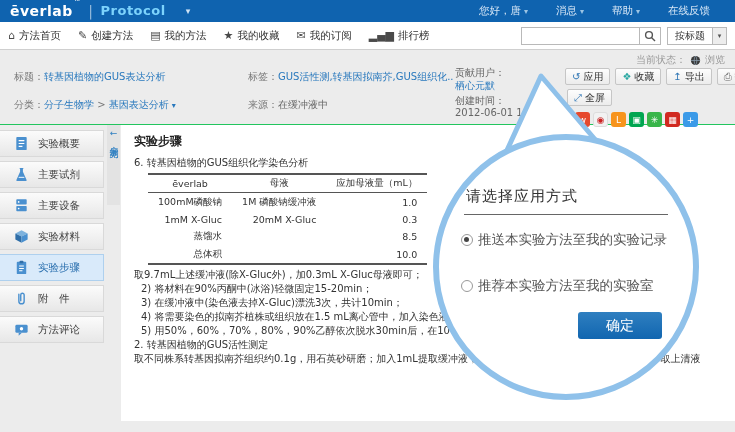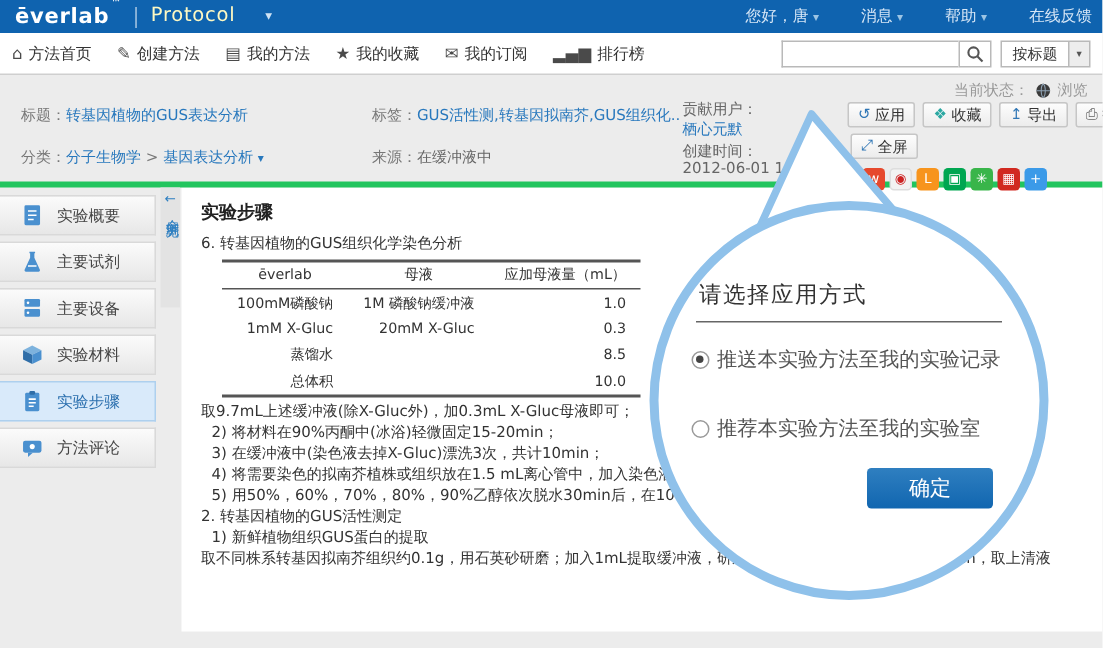--- a/index.html
+++ b/index.html
@@ -7,43 +7,43 @@
   }
   *{box-sizing:border-box;margin:0;padding:0}
   html,body{width:735px;height:432px}
   body{position:relative;font-family:"DejaVu Sans","Liberation Sans",sans-serif;background:#ececec;overflow:hidden}
 
   
   .topbar{position:absolute;top:0;left:0;right:0;height:22px;background:var(--accent);color:#fff;display:flex;align-items:center;z-index:2}
   .logo{margin-left:10px;font-size:14px;font-weight:bold;letter-spacing:.5px;display:flex;align-items:flex-start}
   .logo .tm{font-size:7px;vertical-align:super;position:relative;top:-5px;margin-left:1px}
   .logo .divider{opacity:.55;font-weight:normal;margin:0 7px}
-  .logo .product{font-weight:normal;font-size:13px;color:#fef9c3}
+  .logo .product{font-weight:bold;font-size:13px;color:#7dd3fc}
   .logo-caret{margin-left:20px;font-size:9px;color:#cfe3f5;cursor:pointer}
-  .top-menus{margin-left:auto;margin-right:4px;display:flex;gap:28px;font-size:10.5px;color:#d6e6f6}
+  .top-menus{margin-left:auto;margin-right:22px;display:flex;gap:28px;font-size:10.5px;color:#d6e6f6}
   .top-menu{cursor:pointer;white-space:nowrap}
   .top-menu .caret{font-size:8px;margin-left:3px;color:#9cc4e4}
 
   
   .navbar{position:absolute;top:22px;left:0;right:0;height:28px;background:#fff;border-bottom:1px solid #cfcfcf;display:flex;align-items:center;z-index:2}
   .nav-items{display:flex;margin-left:8px;gap:17px}
   .nav-item{display:flex;align-items:center;gap:4px;font-size:10.5px;color:#333;cursor:pointer;white-space:nowrap}
   .nav-ico{color:#4a4a4a;font-size:11px;line-height:1}
   .nav-search{margin-left:auto;margin-right:8px;display:flex;align-items:center}
   .search-input{width:118px;height:18px;border:1px solid #b9b9b9;border-right:none;font-size:10px;padding:0 4px;outline:none;font-family:inherit}
   .search-btn{width:22px;height:18px;border:1px solid #b9b9b9;background:#fff;display:flex;align-items:center;justify-content:center;cursor:pointer}
   .filter{margin-left:6px;height:18px;border:1px solid #b9b9b9;background:#fff;display:flex;align-items:center;font-size:10px;color:#333;cursor:pointer}
   .filter-label{padding:0 7px}
   .filter-caret{width:14px;height:100%;border-left:1px solid #b9b9b9;background:#ededed;display:flex;align-items:center;justify-content:center;font-size:7px;color:#555}
 
   
   .statusline{position:absolute;top:53px;right:10px;display:flex;align-items:center;gap:4px;font-size:10px;color:#9a9a9a;z-index:1}
 
   
-  .meta{position:absolute;top:64px;left:0;right:0;height:61px;border-bottom:4px solid #22c55e;font-size:10px;color:#666;z-index:1}
+  .meta{position:absolute;top:64px;left:0;right:0;height:61px;border-bottom:1px solid #22c55e;font-size:10px;color:#666;z-index:1}
   .meta .lab{color:#777}
   .link{color:var(--link);cursor:pointer}
   .m-abs{position:absolute;white-space:nowrap}
   .cat-caret{color:var(--link);font-size:8px;margin-left:3px}
   .actions{position:absolute;left:565px;top:4px;display:flex;gap:5px}
   .act-btn{height:17px;padding:0 6px;border:1px solid #c6c6c6;border-radius:2px;background:linear-gradient(#fdfdfd,#ececec);font-size:10px;color:#333;display:flex;align-items:center;gap:3px;cursor:pointer;white-space:nowrap}
   .act-ico{font-size:10px;line-height:1}
   .fullscreen-btn{position:absolute;left:567px;top:25px}
   .shares{position:absolute;left:557px;top:48px;display:flex}
   .share{width:15px;height:15px;border-radius:3px;margin-right:3px;display:inline-flex;align-items:center;justify-content:center;font-size:9px;color:#fff;cursor:pointer}
@@ -253,20 +253,26 @@
   <div class="side-item active">
     <svg class="side-ico" width="17" height="17" viewBox="0 0 18 18">
         <rect x="4" y="3" width="10" height="13" rx="1" fill="#4a90cf"></rect>
         <rect x="7" y="1.8" width="4" height="2.6" rx=".8" fill="#2f6ea8"></rect>
         <path d="M6.5 7.5h5M6.5 10h5M6.5 12.5h3.5" stroke="#fff" stroke-width="1.1"></path>
       </svg>
     <span>实验步骤</span>
   </div>
   <div class="side-item">
     <svg class="side-ico" width="17" height="17" viewBox="0 0 18 18">
+        <path d="M6.2 4.5v7.3a2.8 2.8 0 0 0 5.6 0V5.2a1.8 1.8 0 0 0-3.6 0v6.3" fill="none" stroke="#4a90cf" stroke-width="1.5" stroke-linecap="round"></path>
+      </svg>
+    <span>附　件</span>
+  </div>
+  <div class="side-item">
+    <svg class="side-ico" width="17" height="17" viewBox="0 0 18 18">
         <rect x="2.5" y="4" width="13" height="8.5" rx="1.5" fill="#4a90cf"></rect>
         <path d="M6 12.5v3l3.4-3z" fill="#4a90cf"></path>
         <circle cx="9" cy="8.2" r="1.8" fill="#fff"></circle>
       </svg>
     <span>方法评论</span>
   </div>
 </div>
 
 <div class="strip">
   <span class="strip-arrow">←</span>
@@ -320,21 +326,20 @@
       <div class="cline ind">2) 将材料在90%丙酮中(冰浴)轻微固定15-20min；</div>
 
       <div class="cline ind">3) 在缓冲液中(染色液去掉X-Gluc)漂洗3次，共计10min；</div>
 
       <div class="cline ind">4) 将需要染色的拟南芥植株或组织放在1.5 mL离心管中，加入染色液浸过材料抽气5-10min，5</div>
 
       <div class="cline ind">5) 用50%，60%，70%，80%，90%乙醇依次脱水30min后，在100%乙醇中放置1h；观察、照相(8X</div>
 
       <div class="cline">2. 转基因植物的GUS活性测定</div>
 
-      <div class="cline ind">1) 新鲜植物组织GUS蛋白的提取</div>
 
       <div class="cline">取不同株系转基因拟南芥组织约0.1g，用石英砂研磨；加入1mL提取缓冲液，研成匀浆；5000 rpm/min离心10min，取上清液　　　　中保存备用。</div>
 
     </div>
 </div>
 
 <svg class="popup-svg" width="735" height="432" viewBox="0 0 735 432">
   <polygon points="541,76 604,150 497,172" fill="#fff" class="bubble-stroke" stroke-width="5" stroke-linejoin="round"></polygon>
   <circle cx="566" cy="267" r="130" fill="#fff" class="bubble-stroke" stroke-width="6"></circle>
 </svg>

